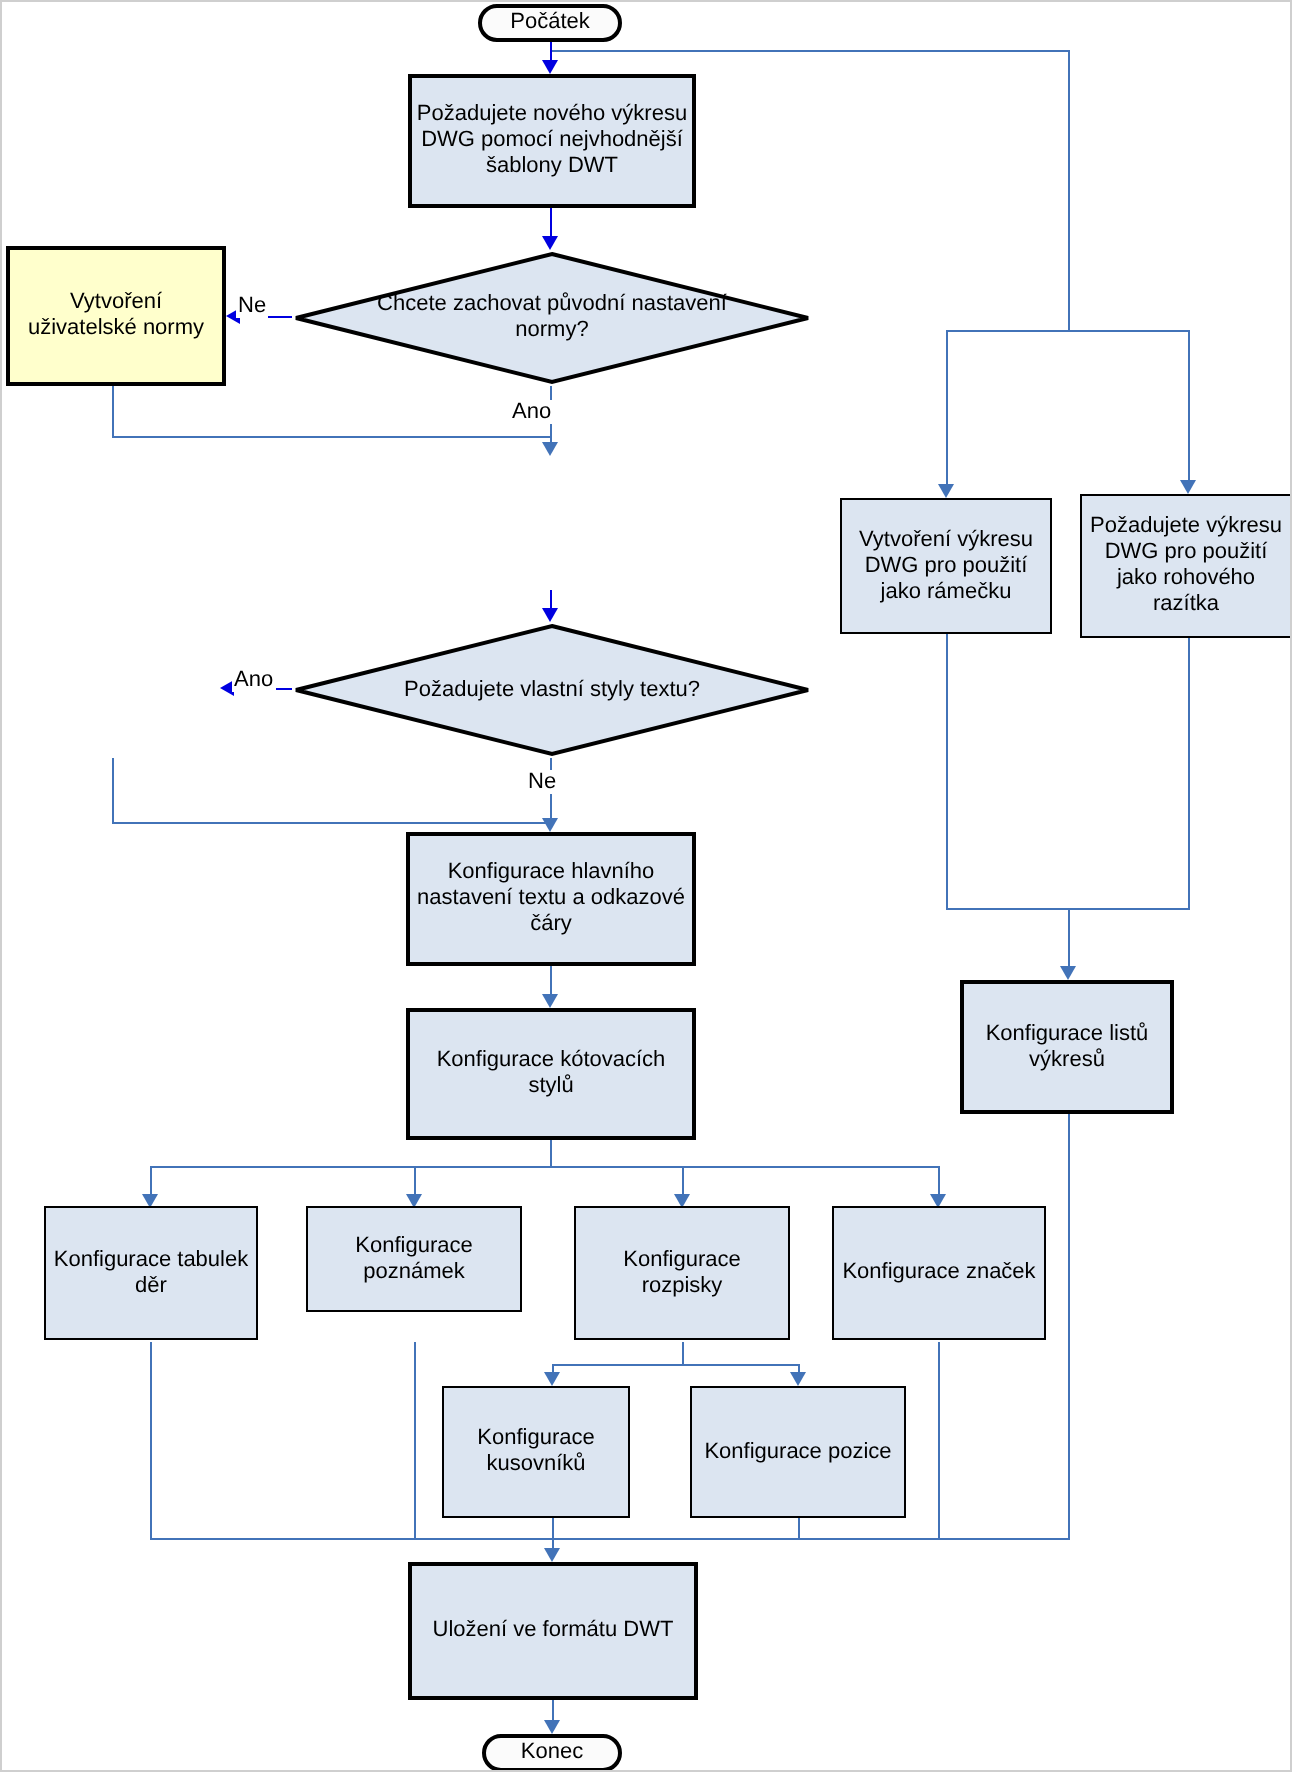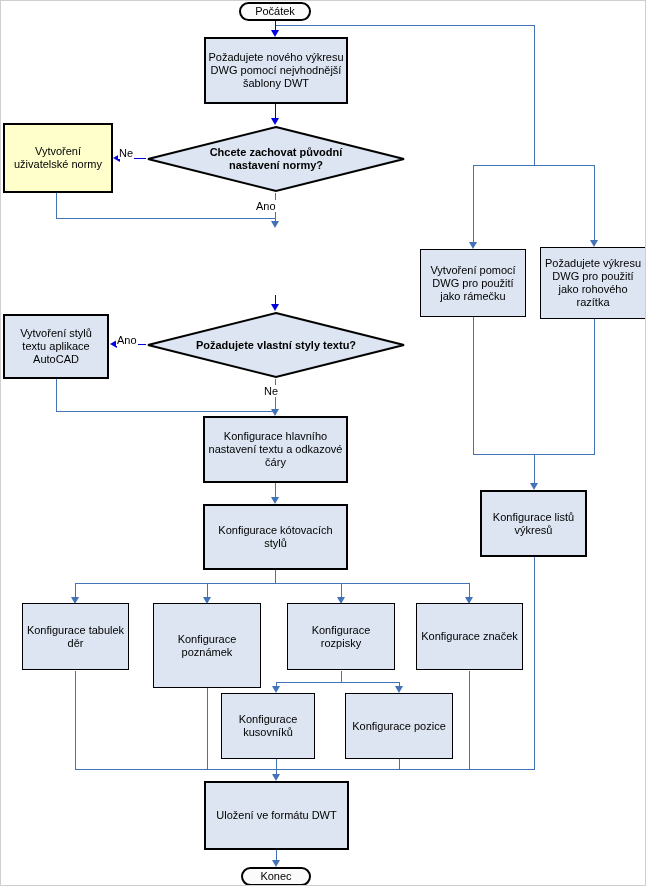--- a/index.html
+++ b/index.html
@@ -13,21 +13,21 @@
     display:flex;align-items:center;justify-content:center;text-align:center;
     line-height:13px;padding:2px;box-sizing:border-box;
   }
   .b2{border-width:2px;}
   .yellow{background:#ffffcc;}
   .term{
     position:absolute;background:#fbfbfb;border:2px solid #000;border-radius:10px;
     display:flex;align-items:center;justify-content:center;text-align:center;
     box-sizing:border-box;line-height:13px;
   }
-  .dwrap{position:absolute;font-weight:bold;}
+  .dwrap{position:absolute;}
   .dtext{
     position:absolute;left:0;top:0;right:0;bottom:0;
     display:flex;align-items:center;justify-content:center;text-align:center;line-height:13px;
   }
   .hl{position:absolute;height:1px;background:#4273b8;}
   .vl{position:absolute;width:1px;background:#4273b8;}
   .blue{background:#0000e0;}
   .ah{position:absolute;width:0;height:0;}
   .ahd{border-left:4px solid transparent;border-right:4px solid transparent;border-top:7px solid #4273b8;}
   .ahd.bl{border-top-color:#0000e0;}
@@ -143,37 +143,34 @@
 
   <div class="dwrap" style="left:145px;top:310px;width:260px;height:68px">
     <svg width="260" height="68">
       <polygon points="130,2 258,34 130,66 2,34" style="fill:#dce5f1;stroke:#000;stroke-width:2"></polygon>
     </svg>
     <div class="dtext">
         <span style="width:210px">Požadujete vlastní styly textu?</span>
       </div>
   </div>
 
-  <div class="box b2" style="left:2px;top:313px;width:106px;height:65px">
-    <span>Vytvoření stylů textu aplikace AutoCAD</span>
-  </div>
 
   <div class="box b2" style="left:202px;top:415px;width:145px;height:67px">
     <span>Konfigurace hlavního nastavení textu a odkazové čáry</span>
   </div>
 
   <div class="box b2" style="left:202px;top:503px;width:145px;height:66px">
     <span>Konfigurace kótovacích stylů</span>
   </div>
 
   <div class="box" style="left:21px;top:602px;width:107px;height:67px">
     <span>Konfigurace tabulek děr</span>
   </div>
 
-  <div class="box" style="left:152px;top:602px;width:108px;height:85px">
+  <div class="box" style="left:152px;top:602px;width:108px;height:53px">
     <span>Konfigurace poznámek</span>
   </div>
 
   <div class="box" style="left:286px;top:602px;width:108px;height:67px">
     <span>Konfigurace rozpisky</span>
   </div>
 
   <div class="box" style="left:415px;top:602px;width:107px;height:67px">
     <span>Konfigurace značek</span>
   </div>
@@ -188,21 +185,21 @@
 
   <div class="box b2" style="left:203px;top:780px;width:145px;height:69px">
     <span>Uložení ve formátu DWT</span>
   </div>
 
   <div class="term" style="left:240px;top:866px;width:70px;height:19px">
     <span>Konec</span>
   </div>
 
   <div class="box" style="left:419px;top:248px;width:106px;height:68px">
-    <span>Vytvoření pomocí DWG pro použití jako rámečku</span>
+    <span>Vytvoření výkresu DWG pro použití jako rámečku</span>
   </div>
 
   <div class="box" style="left:539px;top:246px;width:106px;height:72px">
     <span>Požadujete výkresu DWG pro použití jako rohového razítka</span>
   </div>
 
   <div class="box b2" style="left:479px;top:489px;width:107px;height:67px">
     <span>Konfigurace listů výkresů</span>
   </div>
 

